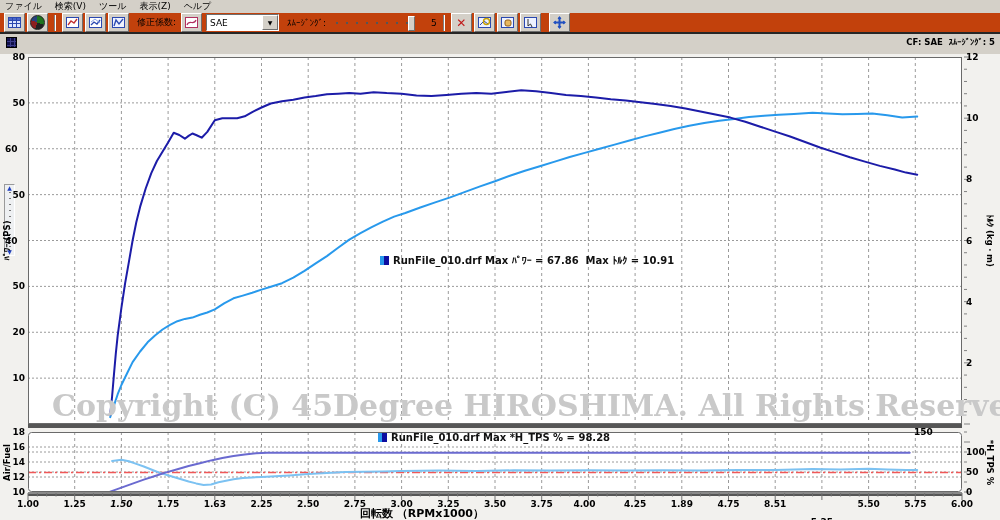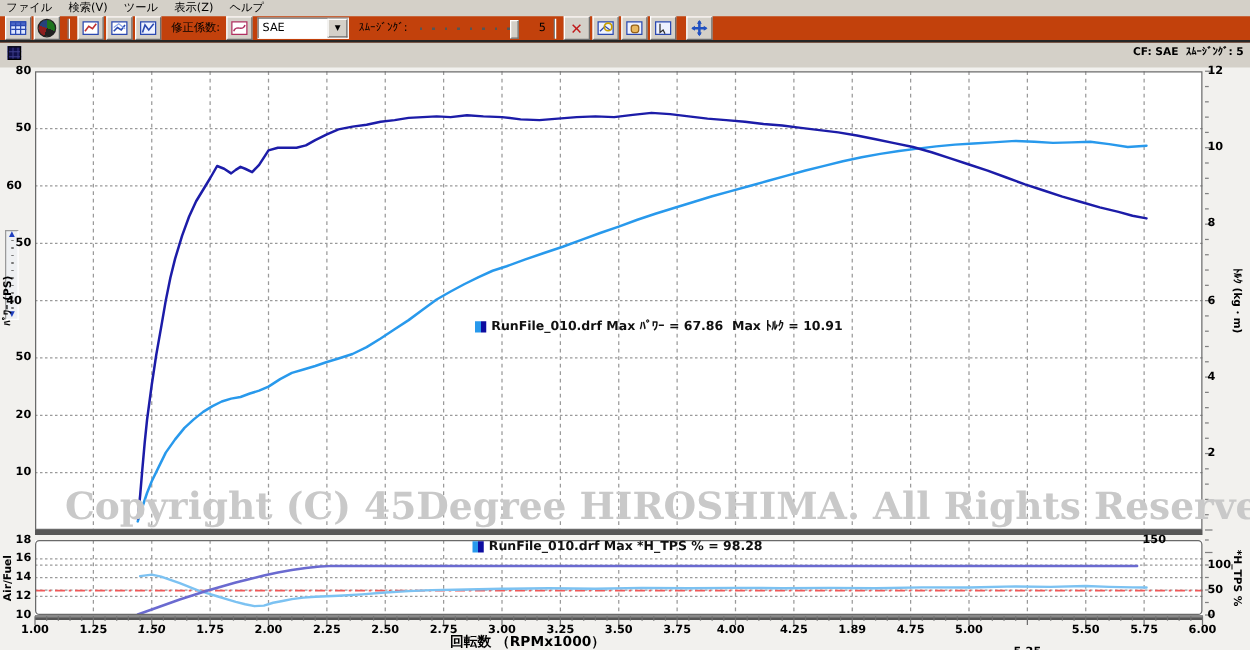--- a/index.html
+++ b/index.html
@@ -424,32 +424,32 @@
         <div class="num" style="left: 5px; top: 389px; width: 20px; text-align: right;">16</div>
         <div class="num" style="left: 5px; top: 374px; width: 20px; text-align: right;">18</div>
         <div class="num" style="left: 966px; top: 434px; width: 24px; text-align: left;">0</div>
         <div class="num" style="left: 966px; top: 414px; width: 24px; text-align: left;">50</div>
         <div class="num" style="left: 966px; top: 394px; width: 24px; text-align: left;">100</div>
         <div class="num" style="left: 914px; top: 374px; width: 24px; text-align: left;">150</div>
         <div class="num" style="left: 13px; top: 446px; width: 30px; text-align: center;">1.00</div>
         <div class="num" style="left: 59.7px; top: 446px; width: 30px; text-align: center;">1.25</div>
         <div class="num" style="left: 106.4px; top: 446px; width: 30px; text-align: center; font-style: italic;">1.50</div>
         <div class="num" style="left: 153.1px; top: 446px; width: 30px; text-align: center;">1.75</div>
-        <div class="num" style="left: 199.8px; top: 446px; width: 30px; text-align: center;">2.00</div>
+        <div class="num" style="left: 199.8px; top: 446px; width: 30px; text-align: center;">1.63</div>
         <div class="num" style="left: 246.5px; top: 446px; width: 30px; text-align: center;">2.25</div>
         <div class="num" style="left: 293.2px; top: 446px; width: 30px; text-align: center;">2.50</div>
         <div class="num" style="left: 339.9px; top: 446px; width: 30px; text-align: center;">2.75</div>
         <div class="num" style="left: 386.6px; top: 446px; width: 30px; text-align: center;">3.00</div>
         <div class="num" style="left: 433.3px; top: 446px; width: 30px; text-align: center;">3.25</div>
         <div class="num" style="left: 480px; top: 446px; width: 30px; text-align: center;">3.50</div>
         <div class="num" style="left: 526.7px; top: 446px; width: 30px; text-align: center;">3.75</div>
         <div class="num" style="left: 573.4px; top: 446px; width: 30px; ">4.00</div>
         <div class="num" style="left: 620.1px; top: 446px; width: 30px; text-align: center;">4.25</div>
         <div class="num" style="left: 666.8px; top: 446px; width: 30px; text-align: center;">1.89</div>
         <div class="num" style="left: 713.5px; top: 446px; width: 30px; text-align: center;">4.75</div>
-        <div class="num" style="left: 760.2px; top: 446px; width: 30px; text-align: center;">5.00</div>
+        <div class="num" style="left: 760.2px; top: 446px; width: 30px; text-align: center;">8.51</div>
         <div class="num" style="left: 806.9px; top: 464px; width: 30px; text-align: center;">5.25</div>
         <div class="num" style="left: 853.6px; top: 446px; width: 30px; text-align: center;">5.50</div>
         <div class="num" style="left: 900.3px; top: 446px; width: 30px; text-align: center;">5.75</div>
         <div class="num" style="left: 947px; top: 446px; width: 30px; text-align: center;">6.00</div>
       </div>
   </div>
 </div>
 
 </body></html>

